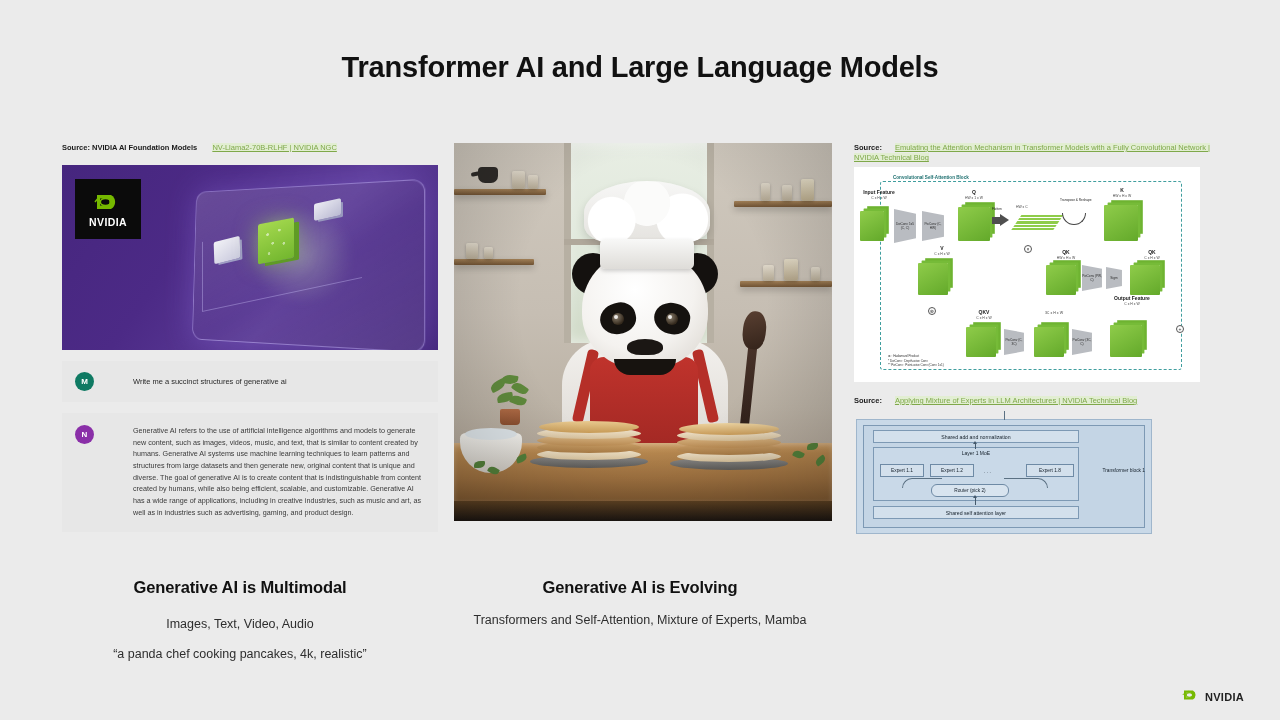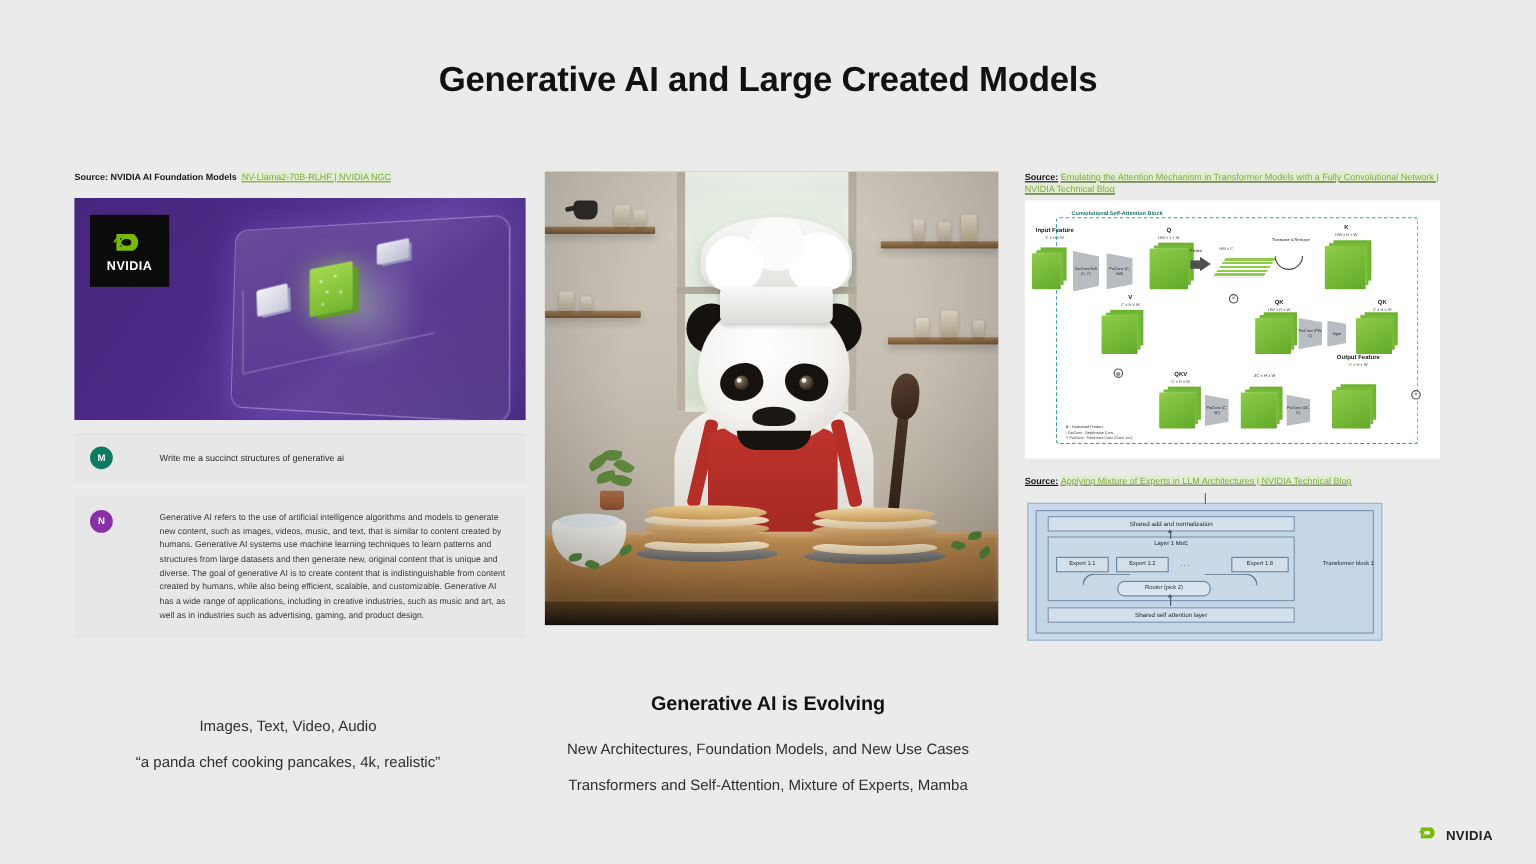--- a/index.html
+++ b/index.html
@@ -32,36 +32,36 @@
 
   
   .columns {
     position:absolute;
     top:143px; left:0; right:0;
     display:flex;
     padding:0 52px;
   }
   .col { width:33.333%; padding:0 10px; position:relative; }
   .col-1 { padding-left:10px; }
-  .col-3 { padding-left:18px;text-decoration:underline; }
+  .col-3 { padding-left:18px; }
 
   .source-line {
     font-size:7.5px;
     color:#1a1a1a;
     line-height:1.35;
     margin-bottom:4px;
     height:18px;
     overflow:hidden;
   }
   .source-label { font-weight:600; }
   .source-link {
     color:#7fa84a;
     background:#e2eed2;
     text-decoration:underline;
-    margin-left:2px;
+    margin-left:13px;
   }
   .source-line.two-line { height:20px; }
 
   
   .nv-hero {
     width:376px; height:185px;
     background:linear-gradient(125deg,#46267e 0%,#4c2a86 35%,#5a3a96 62%,#42247a 100%);
     position:relative; overflow:hidden;
   }
   .nv-logo-box {
@@ -474,21 +474,21 @@
   }
   .footer-word {
     font-size:11px; font-weight:bold; color:#222;
     letter-spacing:0.3px;
   }
 </style>
 </head>
 <body>
 
 <div>
-  <div class="slide-title">Generative AI and Large Created Models</div>
+  <div class="slide-title">Transformer AI and Large Language Models</div>
 </div>
 
 <div class="columns">
 
   <div class="col col-1">
     <div class="source-line">
       <span class="source-label">Source: NVIDIA AI Foundation Models</span>
       <a class="source-link">NV-Llama2-70B-RLHF | NVIDIA NGC</a>
     </div>
 
@@ -724,26 +724,26 @@
       <div class="tb-label">Transformer block 1</div>
 
       <div class="vtick" style="left:118px;top:78px;height:7px;"></div>
       <div class="vtick" style="left:118px;top:24px;height:5px;"></div>
     </div>
   </div>
 </div>
 
 <div class="captions">
   <div class="cap">
+    <h3>Generative AI is Multimodal</h3>
     <p>Images, Text, Video, Audio</p>
     <p class="second">“a panda chef cooking pancakes, 4k, realistic”</p>
   </div>
   <div class="cap">
     <h3>Generative AI is Evolving</h3>
-    <p>New Architectures, Foundation Models, and New Use Cases</p>
     <p class="second">Transformers and Self-Attention, Mixture of Experts, Mamba</p>
   </div>
 </div>
 
 <div class="footer-logo">
   <span>
     <svg width="20" height="14" viewBox="0 0 30 22">
       <path d="M4 4 h14 a8 8 0 0 1 0 14 H4 Z" fill="#76b900"></path>
       <path d="M7 7.5 h8 a5 5 0 0 1 0 7 H7 Z" fill="#ebebeb"></path>
       <ellipse cx="12.5" cy="11" rx="5.2" ry="3.6" fill="none" stroke="#76b900" stroke-width="1.8"></ellipse>

